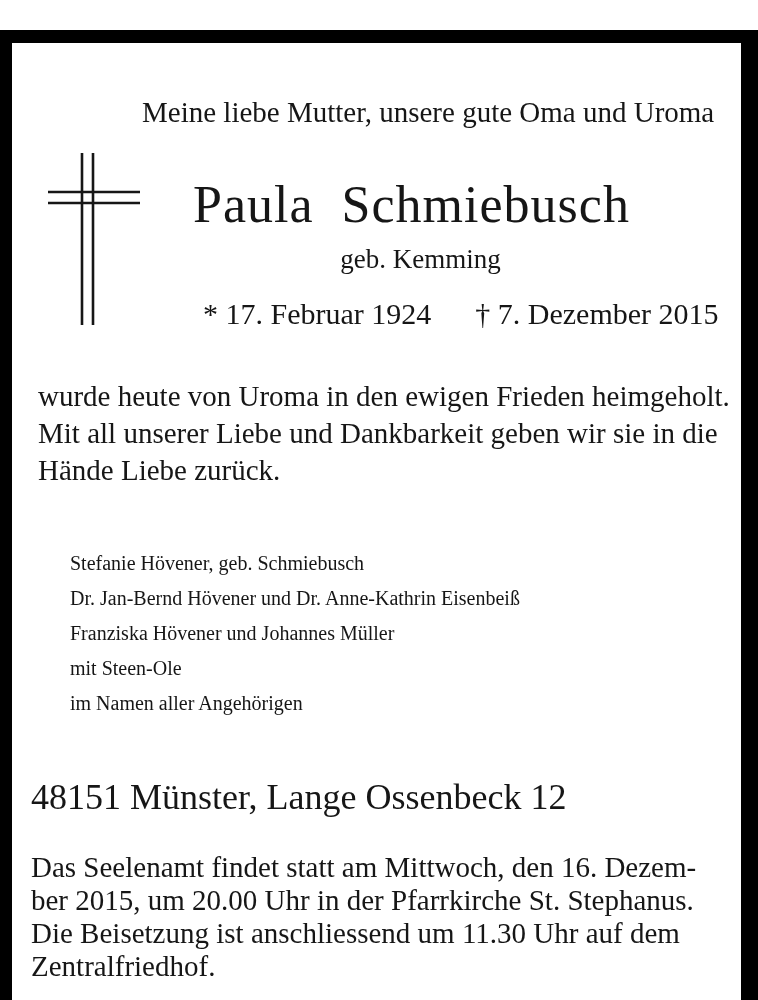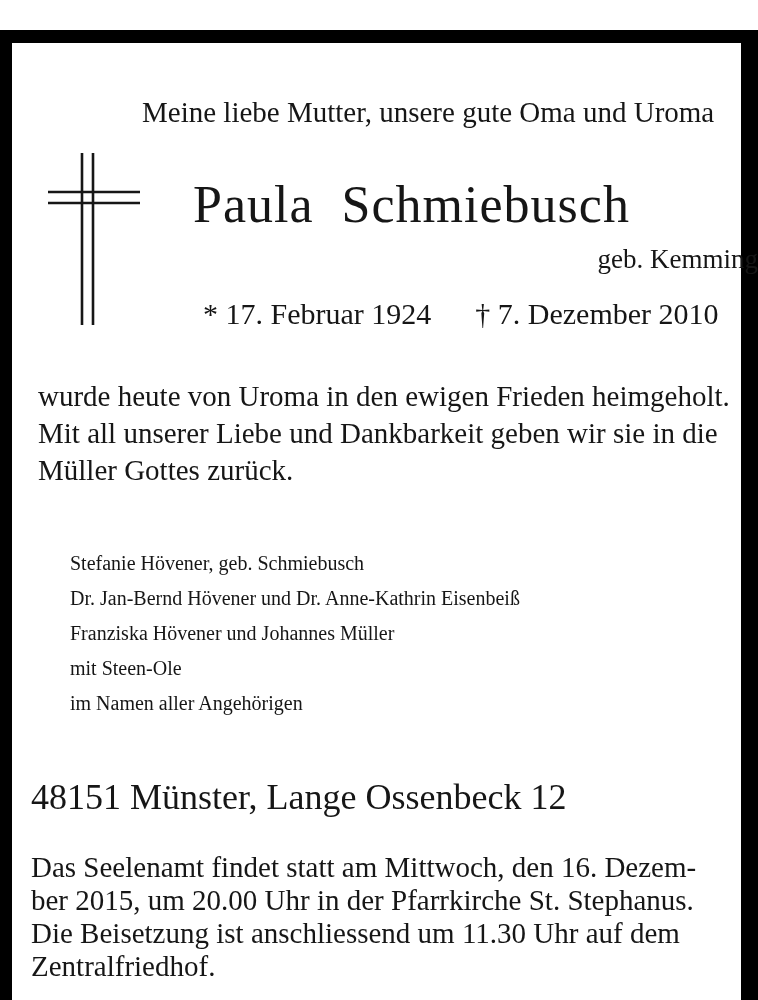--- a/index.html
+++ b/index.html
@@ -50,21 +50,21 @@
     word-spacing: 14px;
     letter-spacing: 1px;
     white-space: nowrap;
   }
   .maiden-name {
     position: absolute;
     left: 0;
     right: 0;
     top: 214px;
     padding-left: 83px;
-    text-align: right;
+    text-align: center;
     font-size: 27px;
     white-space: nowrap;
   }
   .dates {
     position: absolute;
     left: 203px;
     top: 267px;
     font-size: 30px;
     display: flex;
     gap: 44px;
@@ -117,27 +117,27 @@
     <line x1="0" y1="41" x2="92" y2="41" stroke="#161616" stroke-width="2.6"></line>
     <line x1="0" y1="52" x2="92" y2="52" stroke="#161616" stroke-width="2.6"></line>
   </svg>
 
   <div class="deceased-name">Paula Schmiebusch</div>
 
   <div class="maiden-name">geb. Kemming</div>
 
   <div class="dates">
     <span>* 17. Februar 1924</span>
-    <span>† 7. Dezember 2010</span>
+    <span>† 7. Dezember 2015</span>
   </div>
 
   <div class="body-text">
     <div>wurde heute von Uroma in den ewigen Frieden heimgeholt.</div>
     <div>Mit all unserer Liebe und Dankbarkeit geben wir sie in die</div>
-    <div>Müller Gottes zurück.</div>
+    <div>Hände Liebe zurück.</div>
   </div>
 
   <div class="mourners">
     <div>Stefanie Hövener, geb. Schmiebusch</div>
     <div>Dr. Jan-Bernd Hövener und Dr. Anne-Kathrin Eisenbeiß</div>
     <div>Franziska Hövener und Johannes Müller</div>
     <div>mit Steen-Ole</div>
     <div>im Namen aller Angehörigen</div>
   </div>
 

